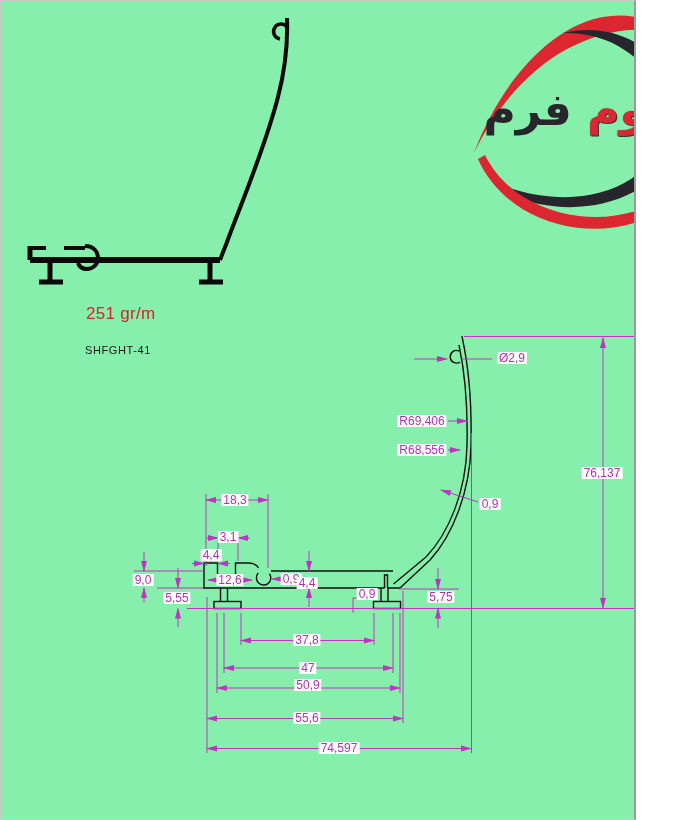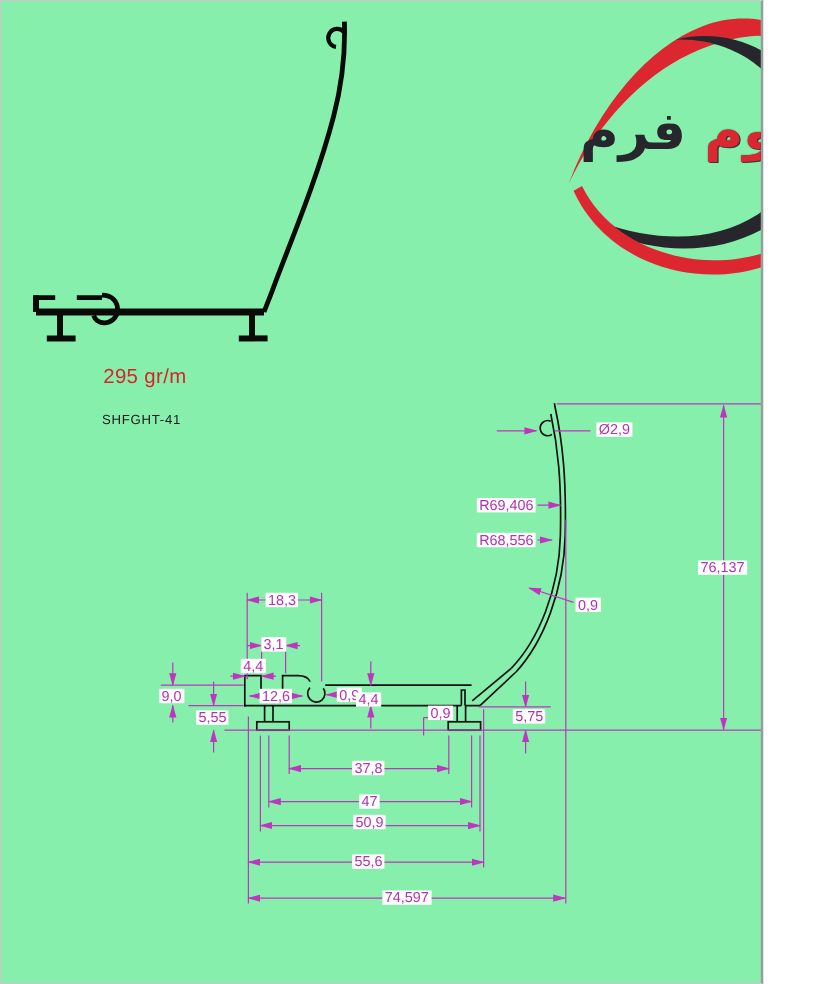--- a/index.html
+++ b/index.html
@@ -130,21 +130,21 @@
   <svg class="logo" viewBox="0 0 238 228">
     <path fill="#dd2730" d="M13,144 C38,78 80,30 124,13 C158,0 192,8 208,24 C174,16 140,22 106,40 C66,62 34,100 13,144 Z"></path>
     <path fill="#26262c" d="M102,24 C152,12 199,38 213,80 C225,118 212,158 178,180 C140,203 88,204 44,184 L40,176 C88,194 136,192 170,170 C198,150 208,116 198,84 C186,48 146,22 102,24 Z"></path>
     <path fill="#dd2730" d="M17,150 C34,188 72,214 118,219 C155,223 190,212 209,194 L205,187 C185,202 152,211 118,207 C78,202 42,182 24,146 Z"></path>
   </svg>
   <div class="logo-text">
     <span class="w-red">آلوم</span>
     <span class="w-black">فرم</span>
   </div>
 
-  <div class="weight">295 gr/m</div>
+  <div class="weight">251 gr/m</div>
   <div class="partno">SHFGHT-41</div>
 
   <span class="dim" style="left:234px;top:499px">18,3</span>
   <span class="dim" style="left:227px;top:536px">3,1</span>
   <span class="dim" style="left:210px;top:554px">4,4</span>
   <span class="dim" style="left:229px;top:579px">12,6</span>
   <span class="dim" style="left:290px;top:578px">0,9</span>
   <span class="dim" style="left:306px;top:582px">4,4</span>
   <span class="dim" style="left:142px;top:579px">9,0</span>
   <span class="dim" style="left:176px;top:597px">5,55</span>

